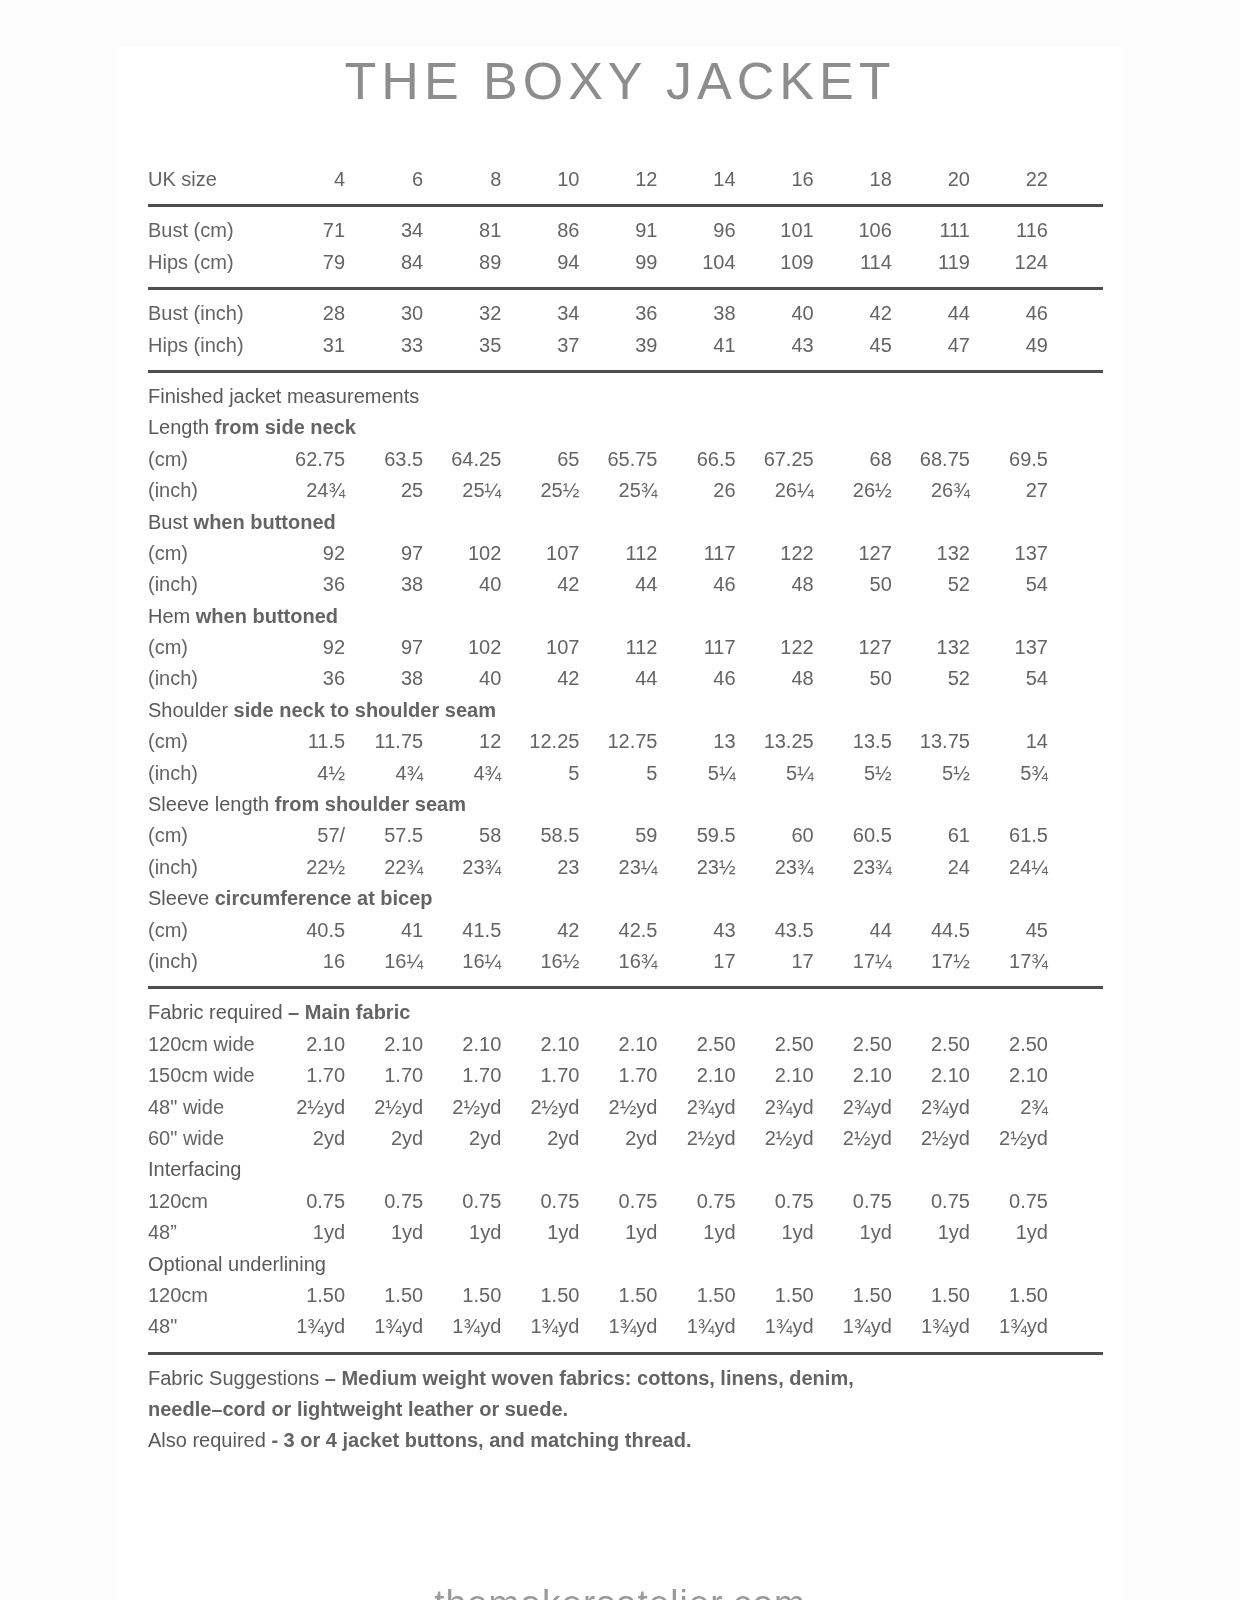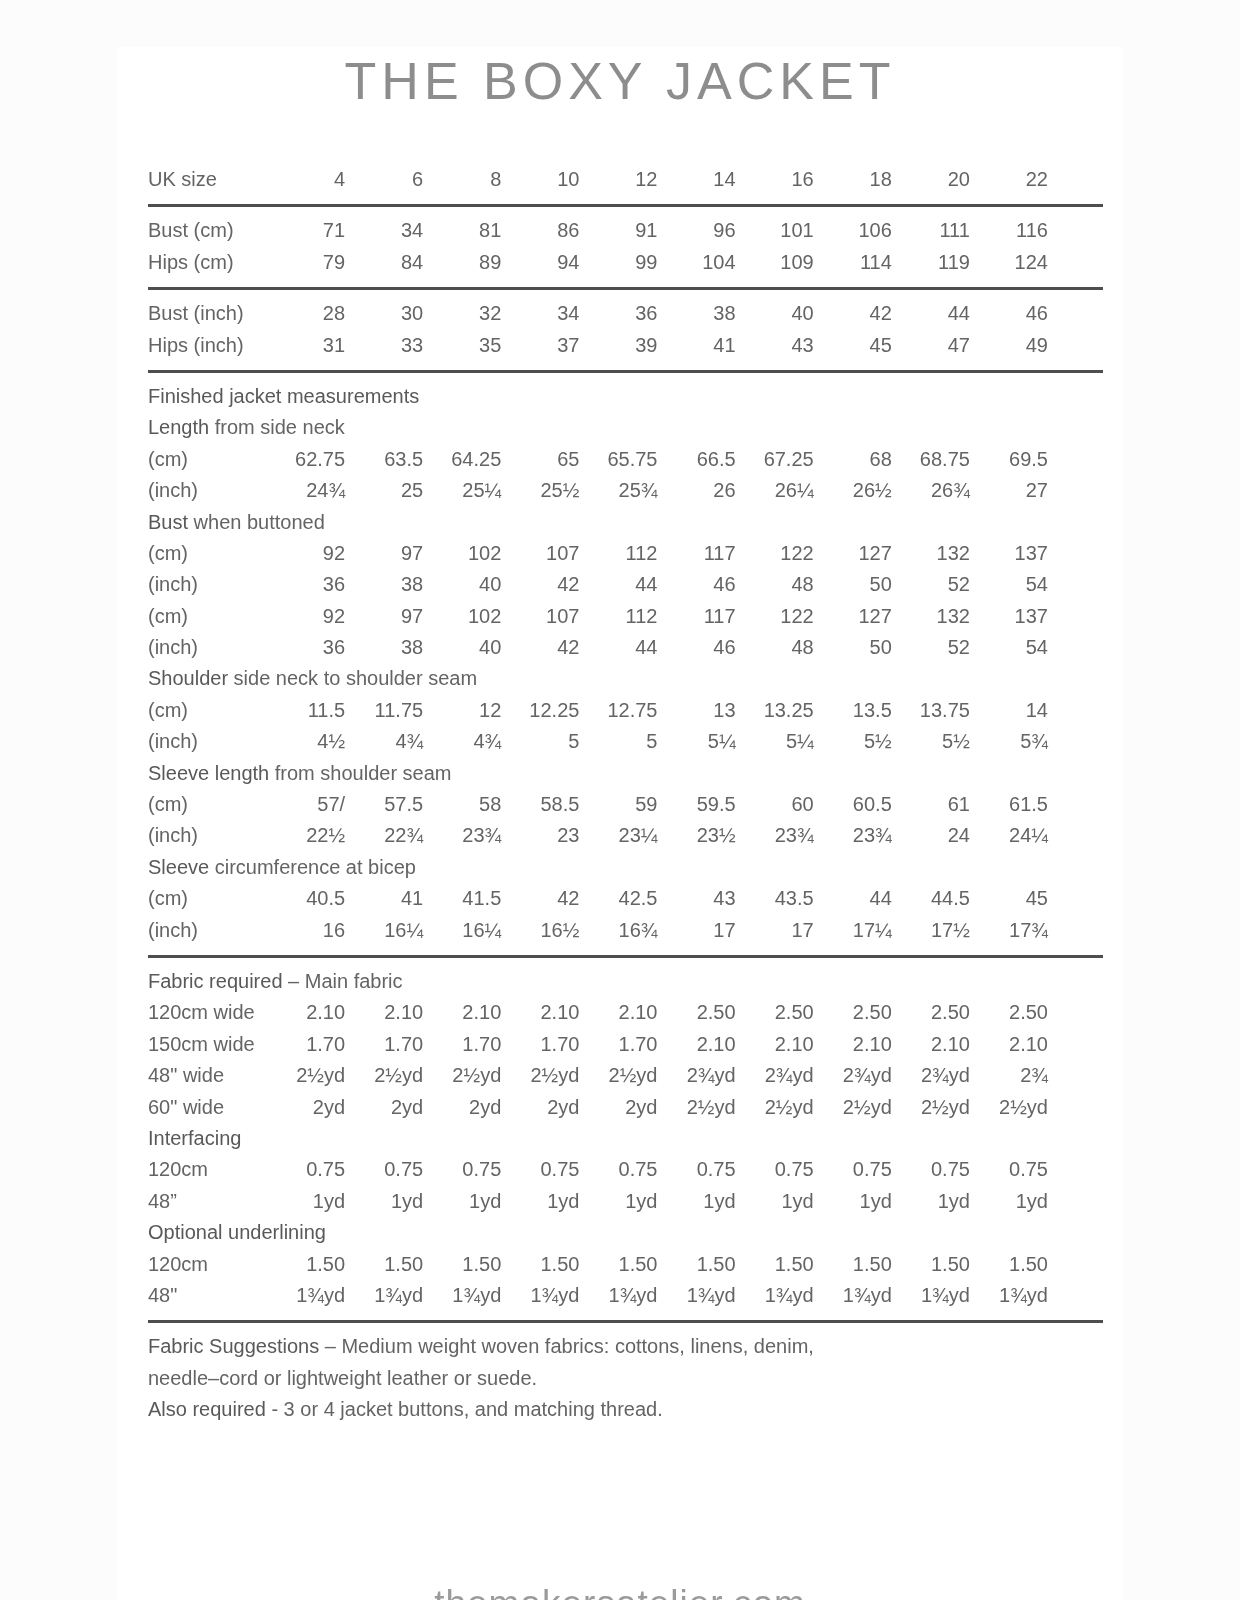--- a/index.html
+++ b/index.html
@@ -37,21 +37,21 @@
     height:20px;position:relative;
   }
   .rule::before{
     content:"";position:absolute;left:0;right:0;top:9px;height:3px;
     background:#4e4e4e;
   }
   .heading{
     height:31.4px;line-height:31.4px;white-space:nowrap;
   }
   .heading .b{font-weight:400;color:#595959;}
-  .heading .r{font-weight:400;color:#646464;}
+  .heading .r{font-weight:700;color:#646464;}
   .footer{
     position:absolute;left:0;top:1536px;width:100%;
     text-align:center;
     font-size:37px;color:#9b9b9b;letter-spacing:1px;
   }
 </style>
 </head>
 <body>
 
 <div class="page">
@@ -173,20 +173,21 @@
         <span class="val">38</span>
         <span class="val">40</span>
         <span class="val">42</span>
         <span class="val">44</span>
         <span class="val">46</span>
         <span class="val">48</span>
         <span class="val">50</span>
         <span class="val">52</span>
         <span class="val">54</span>
       </div>
+      <div class="heading"><span class="b">Hem</span><span class="r"> when buttoned</span></div>
       <div class="trow">
         <span class="lbl">(cm)</span>
         <span class="val">92</span>
         <span class="val">97</span>
         <span class="val">102</span>
         <span class="val">107</span>
         <span class="val">112</span>
         <span class="val">117</span>
         <span class="val">122</span>
         <span class="val">127</span>

